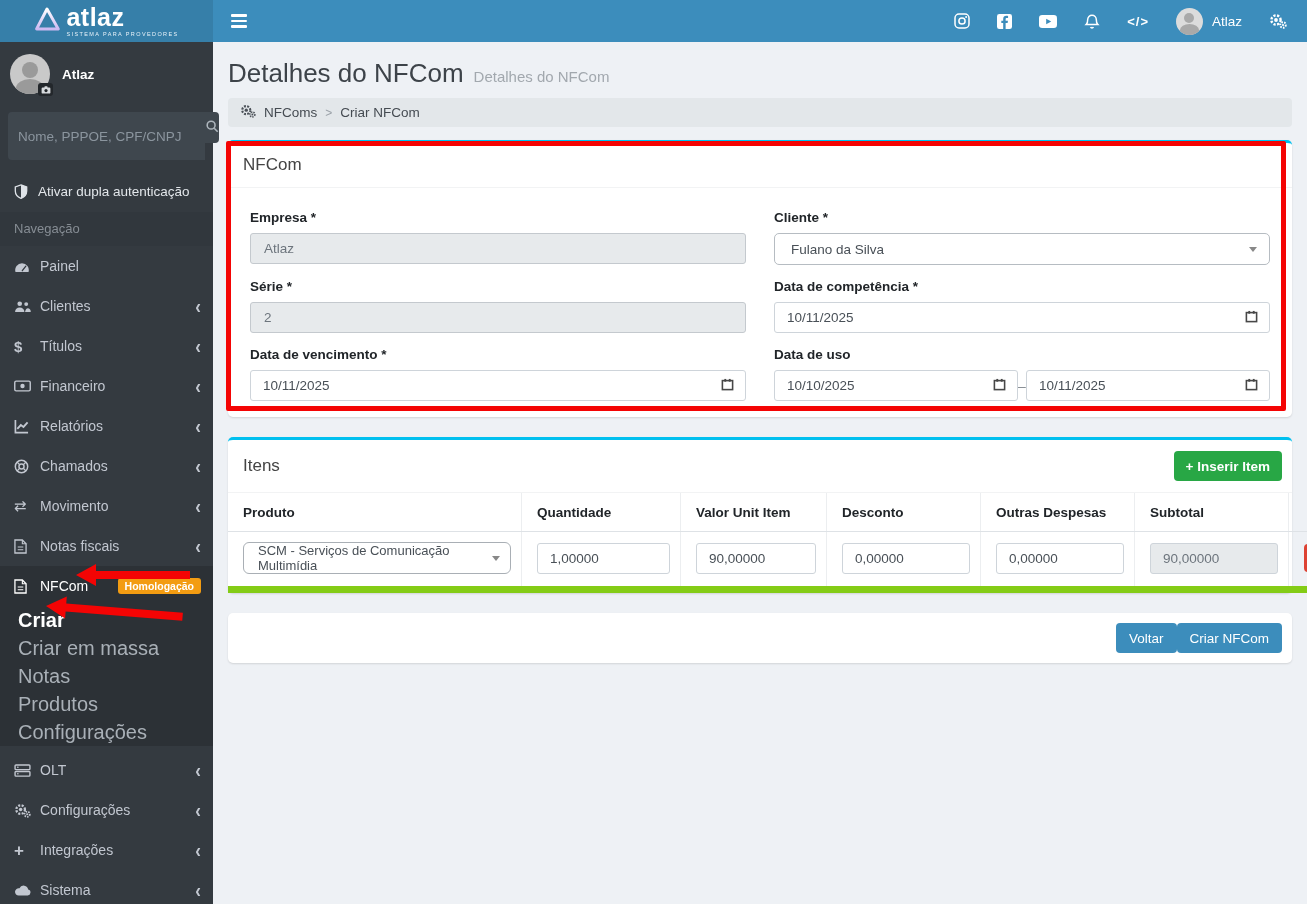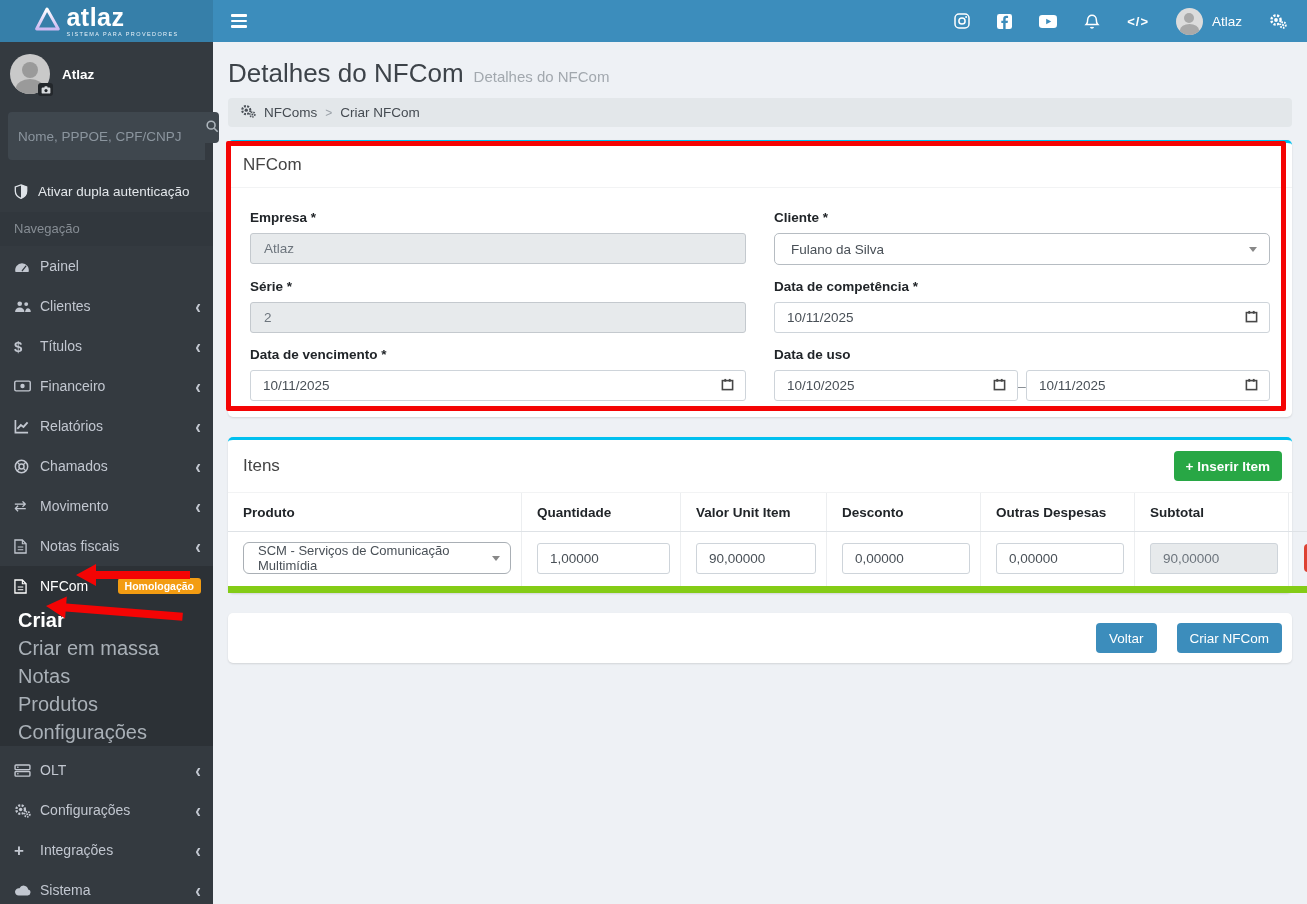--- a/index.html
+++ b/index.html
@@ -92,21 +92,21 @@
   .btn-green { background:#28a745; height:30px; padding:0 12px; margin-left:auto; }
   table.itens-table { width:100%; border-collapse:collapse; }
   table.itens-table th { text-align:left; font-size:13.5px; color:#212529; padding:12px 10px 11px 15px; border-right:1px solid #eceef0; border-bottom:1px solid #dee2e6; }
   table.itens-table th:last-child, table.itens-table td:last-child { border-right:none; }
   table.itens-table td { padding:10px 10px 12px 15px; border-right:1px solid #eceef0; border-bottom:7px solid #84cc16; vertical-align:middle; }
   .cell-input { height:31px; border:1px solid #ced4da; border-radius:3px; font-size:13.5px; color:#495057; padding:0 12px; font-family:inherit; background:#fff; }
   .cell-input:disabled { background:#e7eaec; color:#6d757d; }
   .produto-select { width:268px; height:32px; border-radius:6px; border:1px solid #a9afb5; font-size:13px; padding:0 10px 0 14px; }
   .btn-del { background:#dd4233; width:28px; height:28px; border-radius:4px; font-size:12px; line-height:1; }
   
-  .card.actions { margin-top:20px; padding:10px; display:flex; justify-content:flex-end; gap:20px; }
+  .card.actions { margin-top:20px; padding:10px; display:flex; justify-content:flex-end; gap:0; }
   .btn-blue { background:#3c8dbc; height:30px; padding:0 13px; font-weight:normal; font-size:13.5px; }
 </style>
 </head>
 <body>
 
 <div class="sidebar">
   <div class="logo-bar">
     <span>
       <svg width="26" height="24" viewBox="0 0 30 27">
         <defs>

